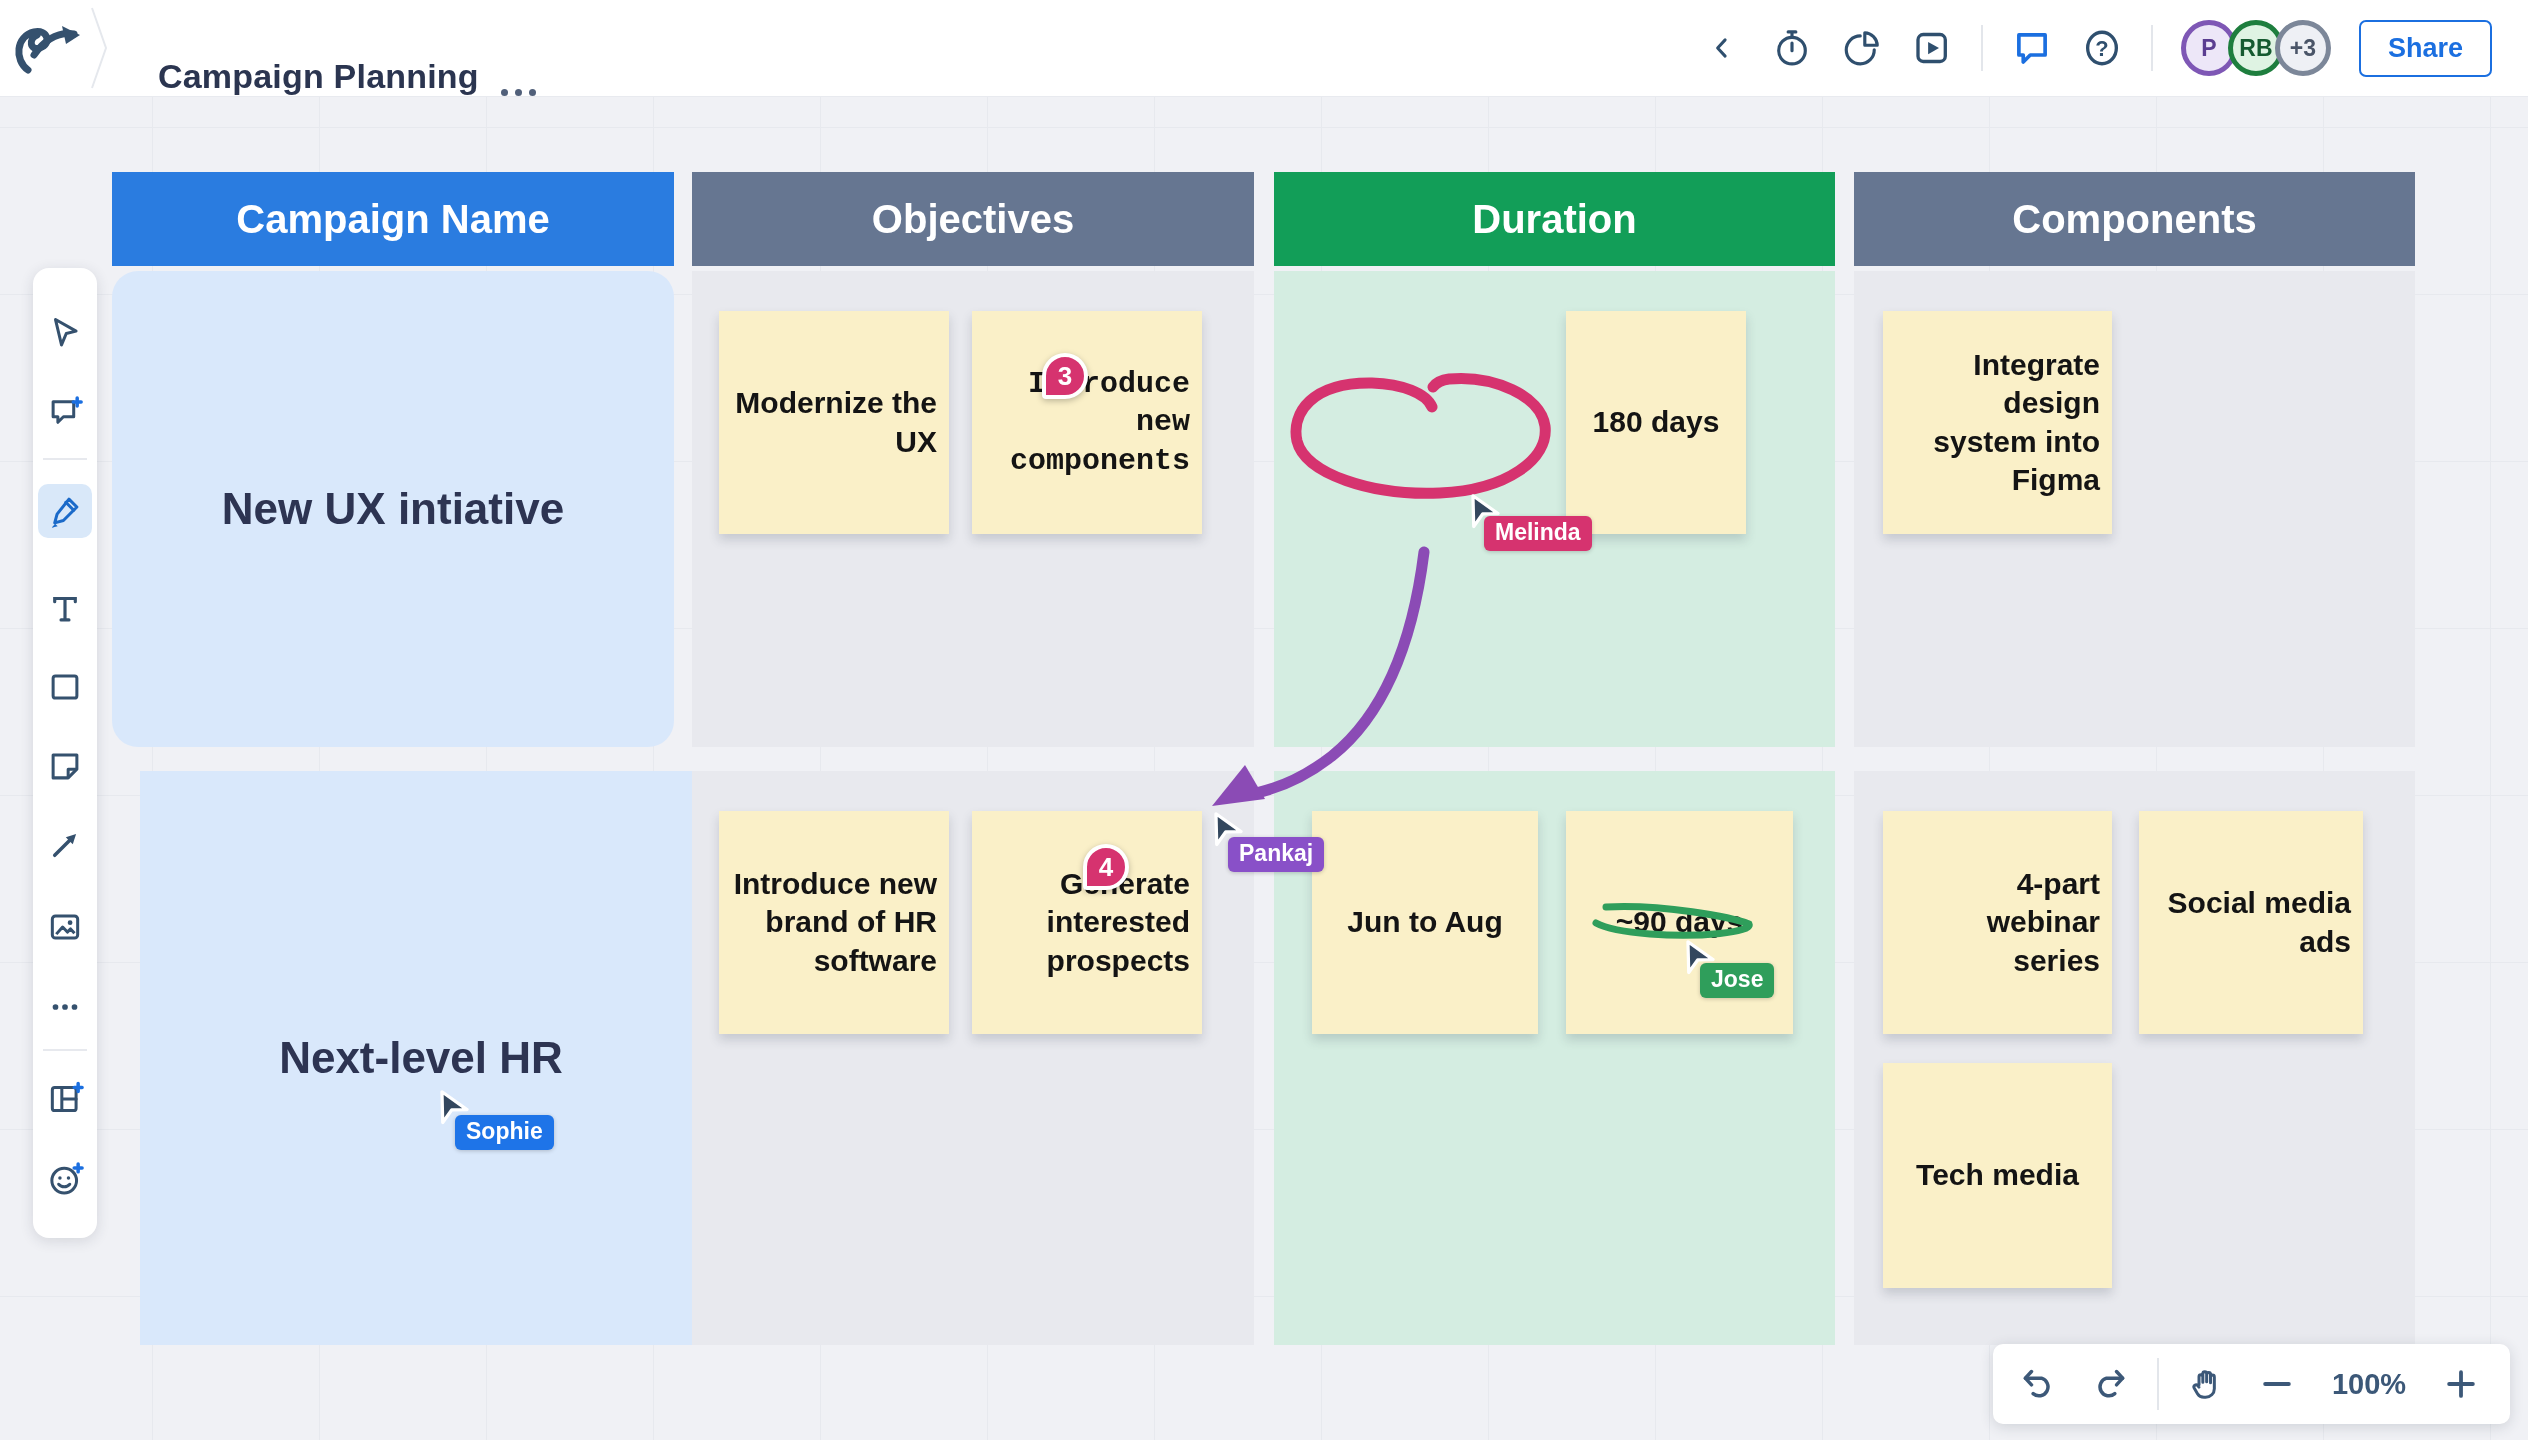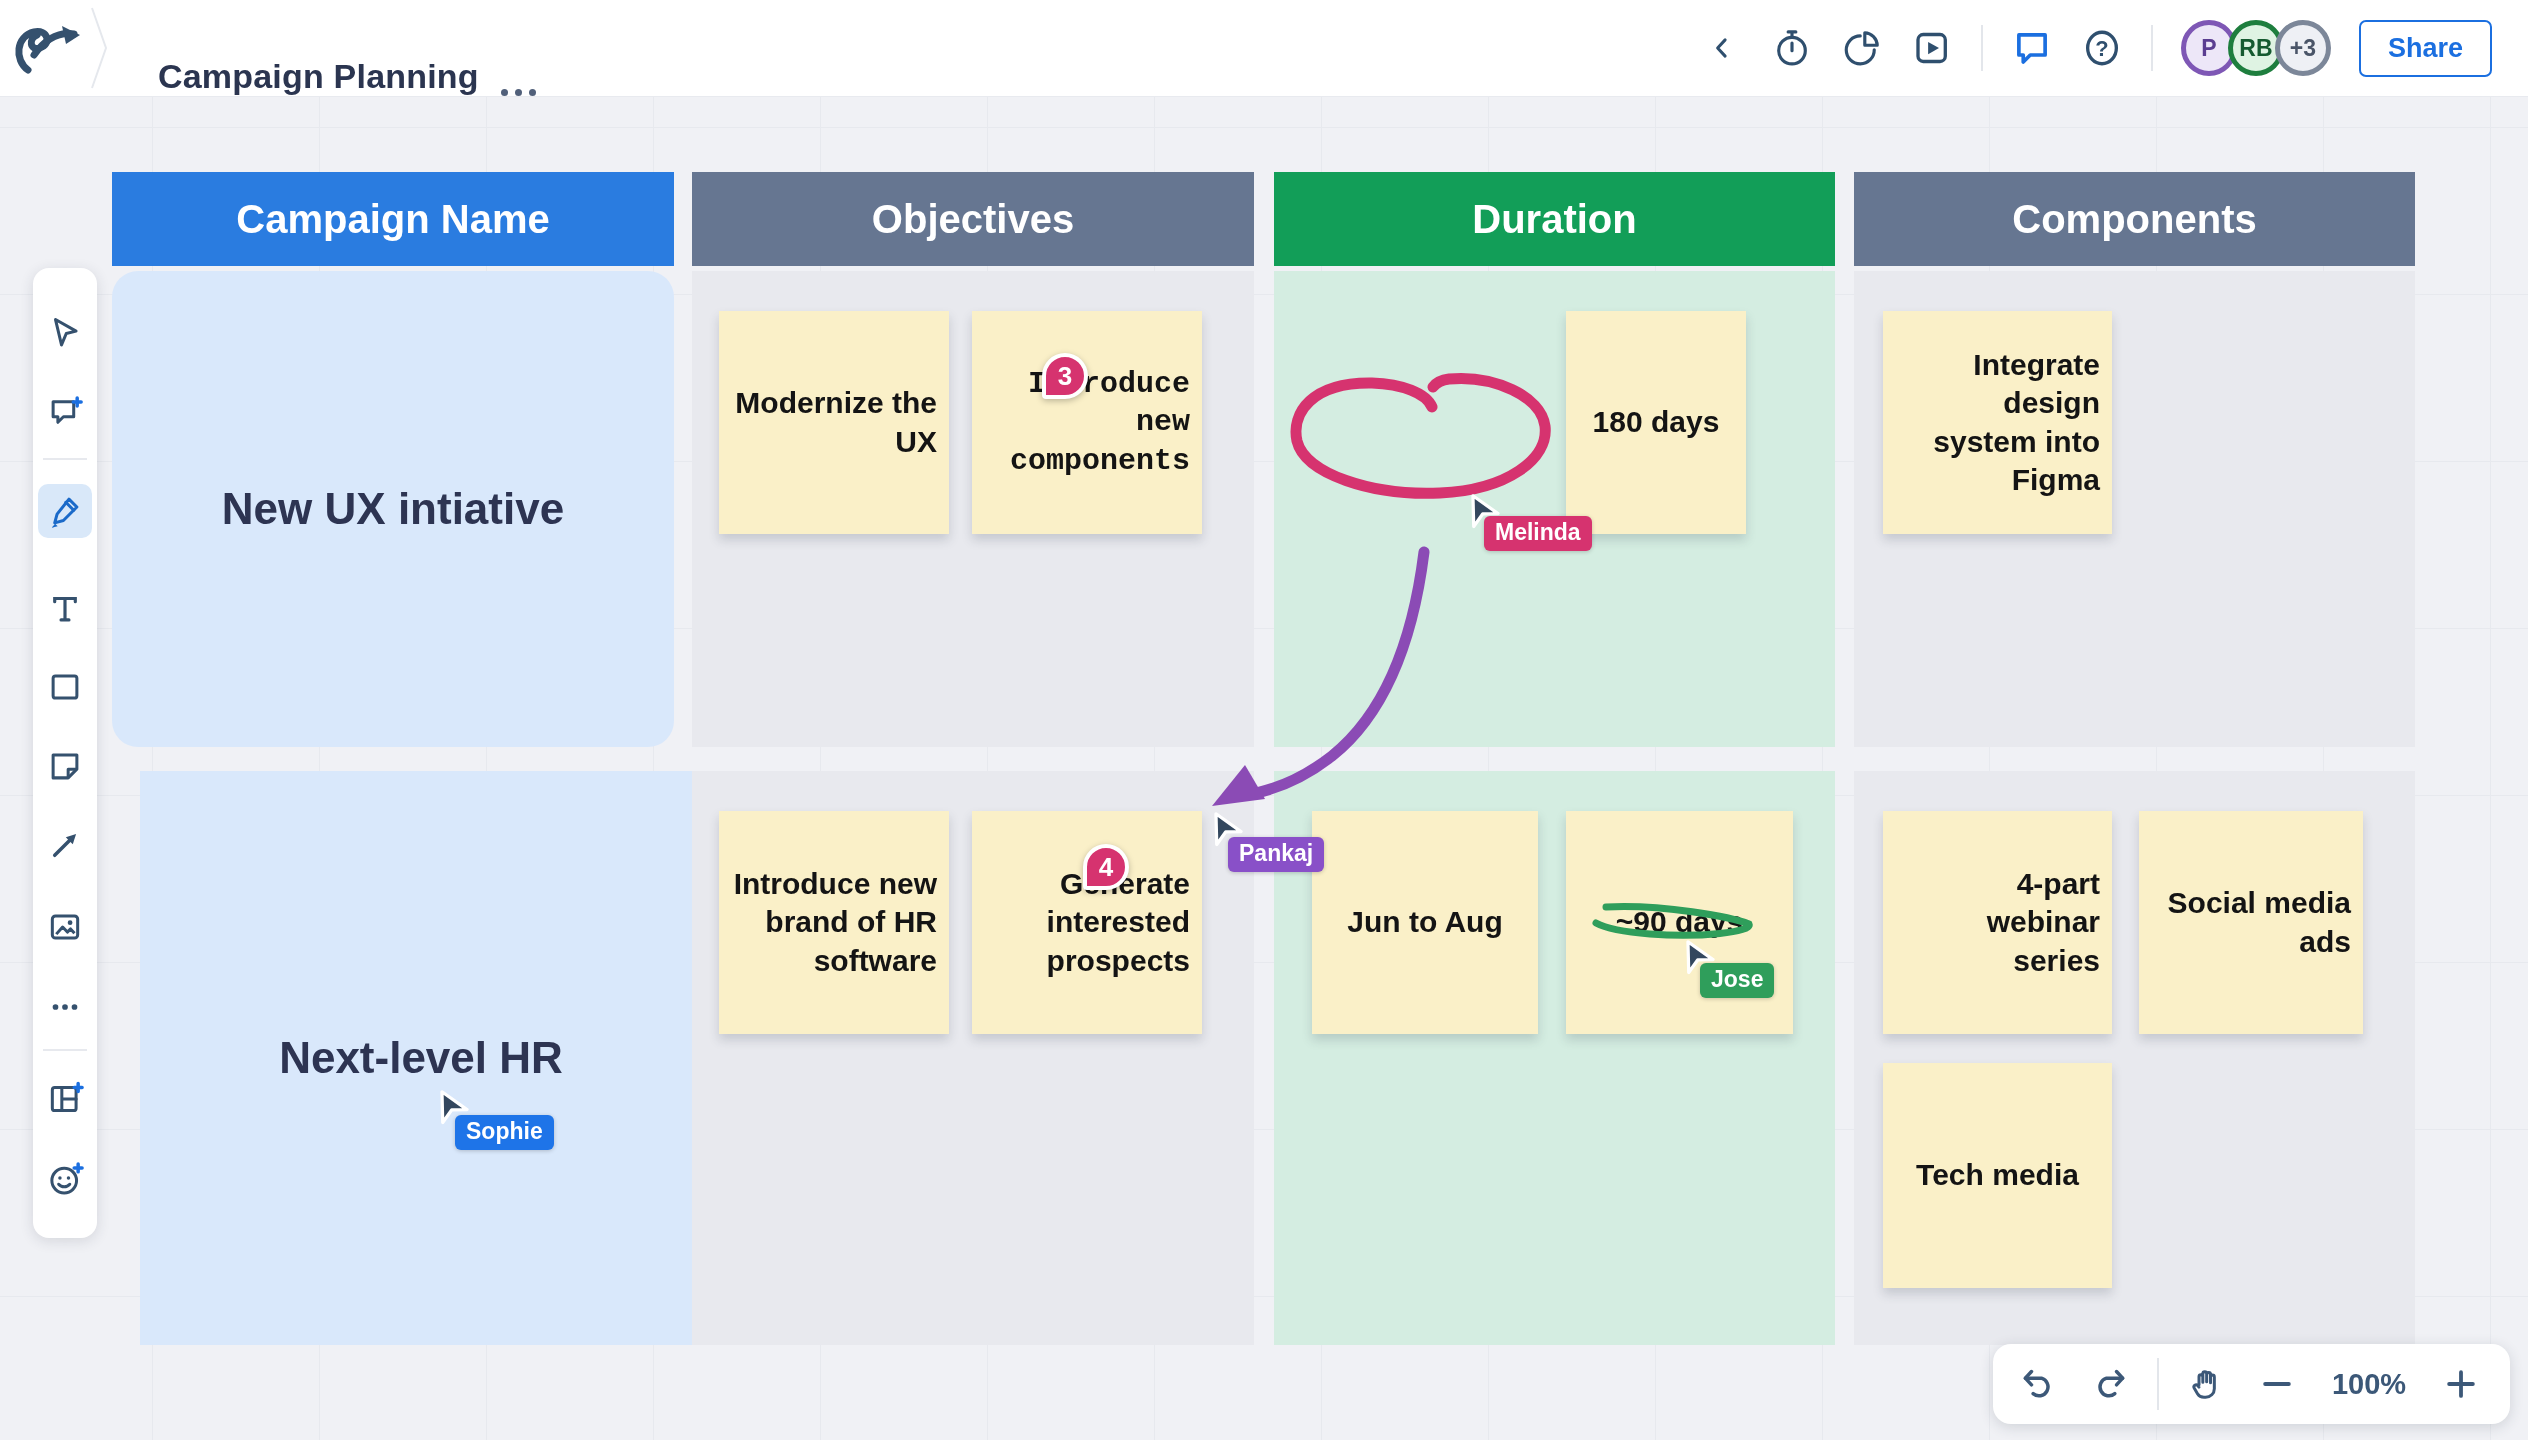--- a/index.html
+++ b/index.html
@@ -55,21 +55,21 @@
   
   #tool-panel { position:absolute; left:33px; top:171px; width:64px; height:970px; background:#fff;
                 border-radius:16px; box-shadow:0 3px 14px rgba(40,50,70,.14); z-index:40; }
   .tool { position:absolute; left:50%; transform:translateX(-50%); width:44px; height:44px;
           display:flex; align-items:center; justify-content:center; cursor:pointer; }
   .tool.active { width:54px; height:54px; background:#d9e8f9; border-radius:10px; }
   .tool-div { position:absolute; left:10px; width:44px; height:2px; background:#e7e9ee; }
 
   
   #zoom-panel { position:absolute; left:1993px; top:1247px; width:517px; height:80px; background:#fff;
-                border-radius:18px; box-shadow:0 3px 14px rgba(40,50,70,.16); z-index:40;
+                border-radius:10px; box-shadow:0 3px 14px rgba(40,50,70,.16); z-index:40;
                 display:flex; align-items:center; padding:0 24px; gap:26px; }
   .zb-icon { width:44px; height:44px; display:flex; align-items:center; justify-content:center; cursor:pointer; }
   .zb-div { width:2px; height:52px; background:#e3e6eb; }
   .zoom-pct { font-size:29px; font-weight:700; color:#3c5878; cursor:pointer; min-width:88px; text-align:center; }
 
   svg { display:block; }
 </style>
 </head>
 <body>
 

